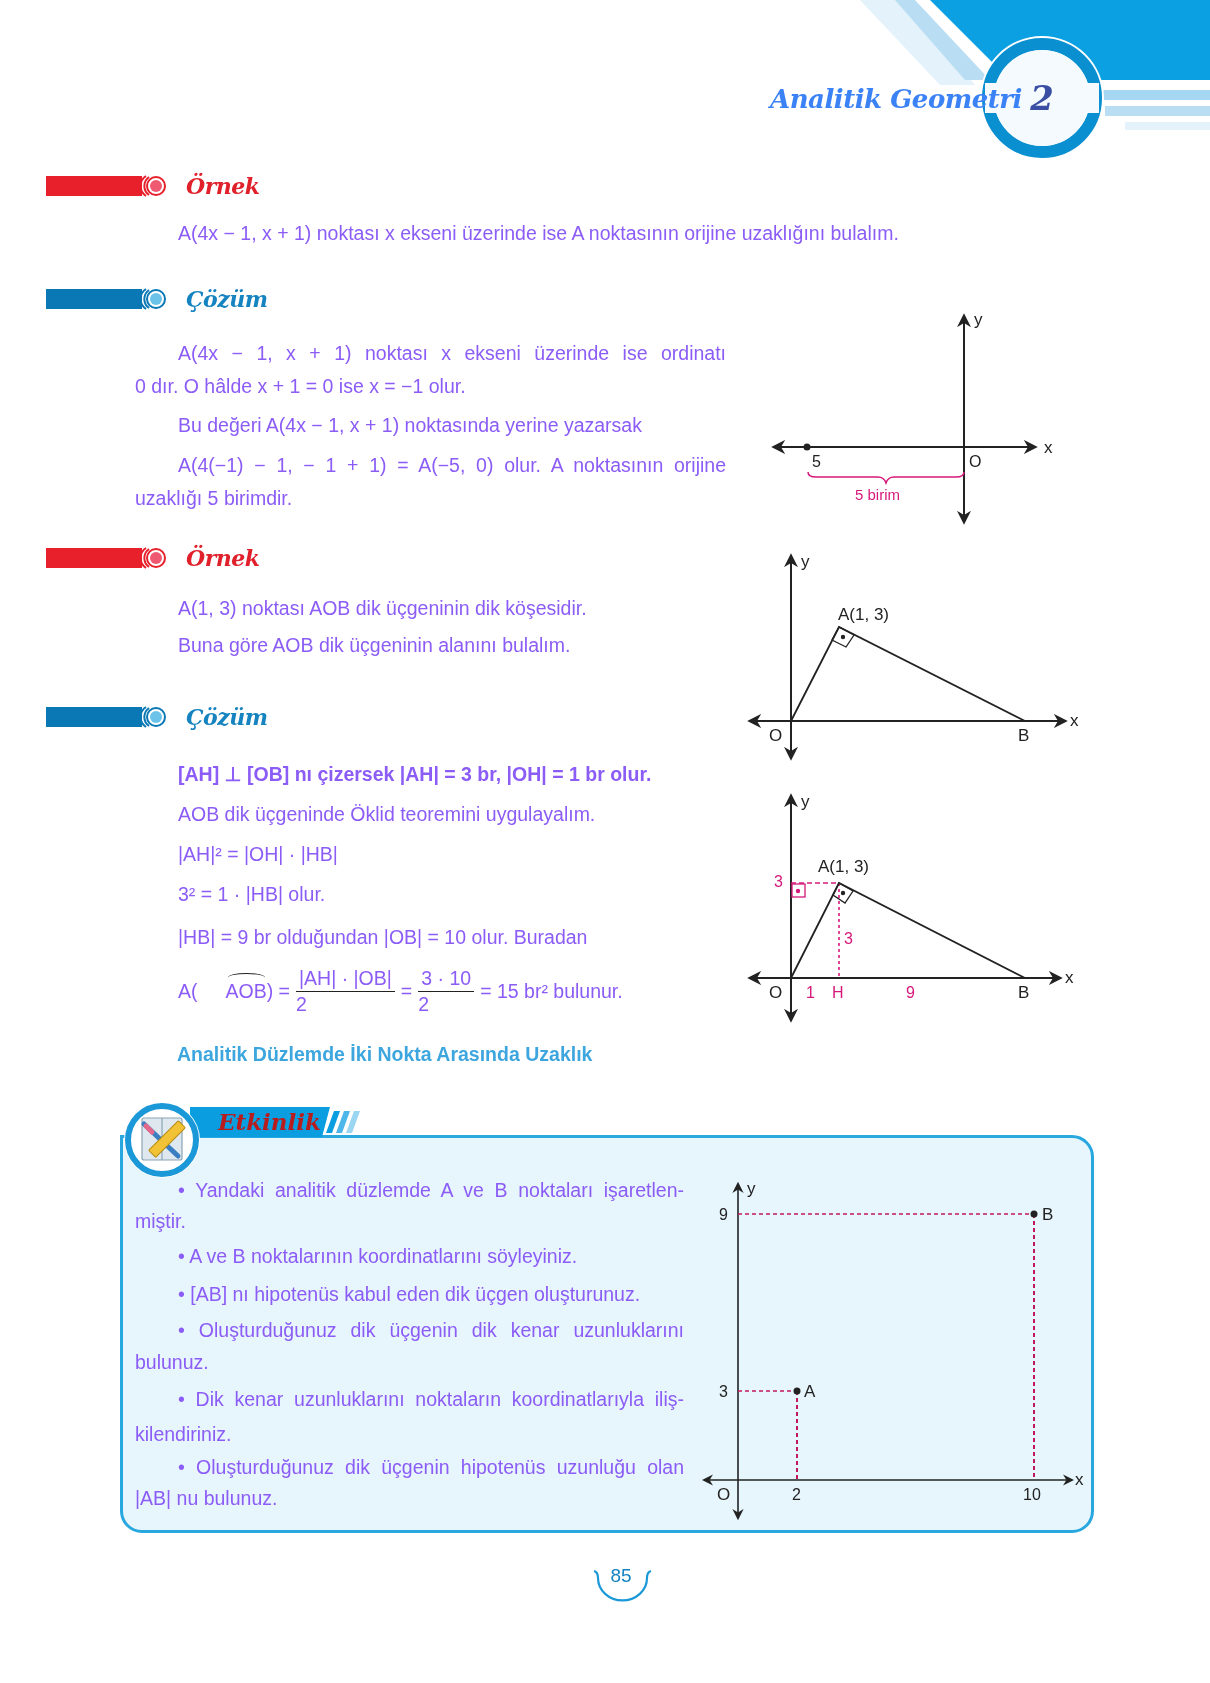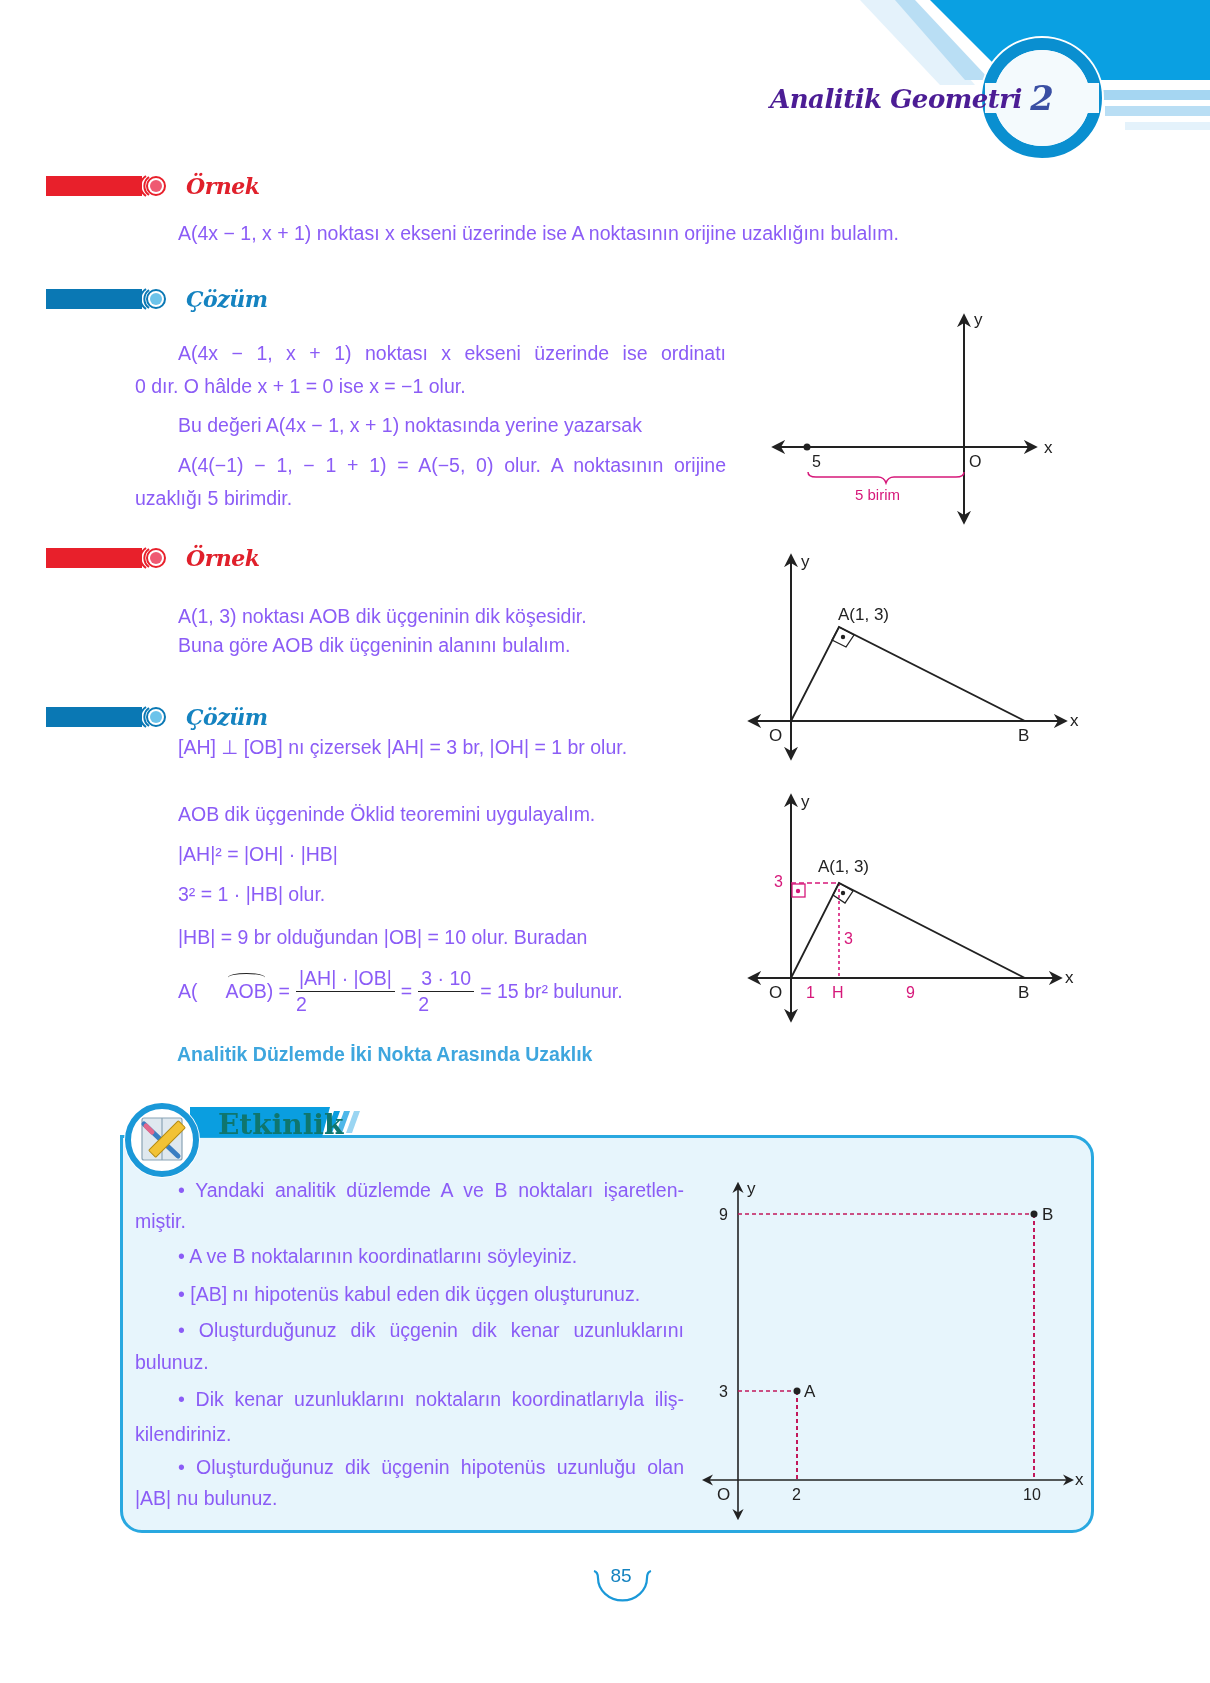--- a/index.html
+++ b/index.html
@@ -3,21 +3,21 @@
 <meta charset="utf-8">
 <style>
   * { box-sizing: border-box; margin: 0; padding: 0; }
   html, body { width: 1210px; height: 1683px; background: #ffffff; overflow: hidden; }
   body { position: relative; font-family: "Liberation Sans", sans-serif; color: #1c1c1c; }
 
   .abs { position: absolute; }
 
   
   .hdr-bg { position: absolute; left: 0; top: 0; width: 1210px; height: 170px; }
-  .chapter-title { position: absolute; left: 770px; top: 84px; font-family: "DejaVu Serif", serif; font-style: italic; font-weight: bold; font-size: 26px; color: #4c1d95; letter-spacing: -0.5px; }
+  .chapter-title { position: absolute; left: 770px; top: 84px; font-family: "DejaVu Serif", serif; font-style: italic; font-weight: bold; font-size: 26px; color: #3b82f6; letter-spacing: -0.5px; }
   .chapter-num { position: absolute; left: 1022px; top: 78px; width: 40px; text-align: center; font-family: "DejaVu Serif", serif; font-style: italic; font-weight: bold; font-size: 34px; color: #3a4fa3; }
 
   
   .badge { position: absolute; left: 46px; height: 22px; display: flex; align-items: center; }
   .badge .bar { width: 96px; height: 20px; }
   .badge .ring { width: 26px; height: 26px; margin-left: -2px; }
   .badge .lbl { margin-left: 20px; font-family: "DejaVu Serif", serif; font-style: italic; font-weight: bold; font-size: 22px; letter-spacing: -0.5px; }
   .badge.red .bar { background: #e8202b; }
   .badge.red .lbl { color: #e0202b; }
   .badge.blue .bar { background: #0a78b4; }
@@ -31,21 +31,21 @@
   
   .frac { display: inline-flex; flex-direction: column; align-items: flex-start; vertical-align: middle; margin: 0 6px; }
   .frac .num { border-bottom: 1.5px solid #222; padding: 0 3px 1px; line-height: 24px; }
   .frac .den { line-height: 24px; }
   .hat { position: relative; display: inline-block; margin-left: 28px; }
   .hat::before { content: ""; position: absolute; left: 2px; right: 2px; top: -6px; height: 8px; border-top: 1.5px solid #222; border-radius: 50% 50% 0 0; }
 
   
   .etk-box { position: absolute; left: 120px; top: 1135px; width: 974px; height: 398px; background: #e7f5fc; border: 3px solid #29a8e0; border-radius: 0 22px 22px 22px; }
   .etk-tab { position: absolute; left: 190px; top: 1107px; height: 30px; width: 220px; }
-  .etk-label { position: absolute; left: 218px; top: 1108px; font-family: "DejaVu Serif", serif; font-weight: bold; font-size: 28px; color: #0f766e; }
+  .etk-label { position: absolute; left: 218px; top: 1108px; font-family: "DejaVu Serif", serif; font-style: italic; font-weight: bold; font-size: 23px; color: #b91c1c; }
   .etk-icon { position: absolute; left: 122px; top: 1100px; width: 80px; height: 80px; }
 
   .page-num { position: absolute; left: 596px; top: 1565px; width: 50px; text-align: center; font-size: 19px; color: #1583c0; }
   svg text { font-family: "Liberation Sans", sans-serif; }
 </style>
 </head>
 <body>
 
 <svg class="hdr-bg" viewBox="0 0 1210 170" width="1210" height="170">
   <polygon points="860,0 900,0 975,85 940,85" fill="#e4f2fb"></polygon>
@@ -111,21 +111,21 @@
 <div class="badge red" style="top:547px;">
   <div class="bar"></div>
   <svg class="ring" viewBox="0 0 26 26">
     <path d="M6 3 A12 12 0 0 0 6 23" fill="none" stroke="#e8202b" stroke-width="2"></path>
     <path d="M9 4 A11 11 0 0 0 9 22" fill="none" stroke="#e8202b" stroke-width="2"></path>
     <circle cx="16" cy="13" r="9" fill="#fff" stroke="#e8202b" stroke-width="2"></circle>
     <circle cx="16" cy="13" r="6" fill="#ef5a72"></circle>
   </svg>
   <span class="lbl">Örnek</span>
 </div>
-<div class="txt" style="left:178px; top:596px;margin-top:8px;">A(1, 3) noktası AOB dik üçgeninin dik köşesidir.</div>
+<div class="txt" style="left:178px; top:596px;">A(1, 3) noktası AOB dik üçgeninin dik köşesidir.</div>
 <div class="txt" style="left:178px; top:633px;">Buna göre AOB dik üçgeninin alanını bulalım.</div>
 
 <svg class="abs" style="left:740px; top:540px;" width="340" height="230" viewBox="0 0 340 230">
   <defs>
     <marker id="ar2" viewBox="0 0 10 10" refX="8" refY="5" markerWidth="7" markerHeight="7" orient="auto-start-reverse">
       <path d="M0,0 L10,5 L0,10 L3,5 z" fill="#222"></path>
     </marker>
   </defs>
   <line x1="10" y1="181" x2="325" y2="181" stroke="#222" stroke-width="2" marker-start="url(#ar2)" marker-end="url(#ar2)"></line>
   <line x1="51" y1="16" x2="51" y2="218" stroke="#222" stroke-width="2" marker-start="url(#ar2)" marker-end="url(#ar2)"></line>
@@ -142,21 +142,21 @@
 <div class="badge blue" style="top:706px;">
   <div class="bar"></div>
   <svg class="ring" viewBox="0 0 26 26">
     <path d="M6 3 A12 12 0 0 0 6 23" fill="none" stroke="#0a78b4" stroke-width="2"></path>
     <path d="M9 4 A11 11 0 0 0 9 22" fill="none" stroke="#0a78b4" stroke-width="2"></path>
     <circle cx="16" cy="13" r="9" fill="#fff" stroke="#0a78b4" stroke-width="2"></circle>
     <circle cx="16" cy="13" r="6" fill="#6cc3ea"></circle>
   </svg>
   <span class="lbl">Çözüm</span>
 </div>
-<div class="txt" style="left:178px; top:735px;">[AH] ⊥ [OB] nı çizersek |AH| = 3 br, |OH| = 1 br olur.</div>
+<div class="txt" style="left:178px; top:762px;font-weight:bold;">[AH] ⊥ [OB] nı çizersek |AH| = 3 br, |OH| = 1 br olur.</div>
 <div class="txt" style="left:178px; top:802px;">AOB dik üçgeninde Öklid teoremini uygulayalım.</div>
 <div class="txt" style="left:178px; top:842px;">|AH|² = |OH| · |HB|</div>
 <div class="txt" style="left:178px; top:882px;">3² = 1 · |HB| olur.</div>
 <div class="txt" style="left:178px; top:925px;">|HB| = 9 br olduğundan |OB| = 10 olur. Buradan</div>
 
 <div class="txt" style="left:178px; top:966px; display:flex; align-items:center;">
   <span>A(</span>
     <span class="hat">AOB</span>
     <span>) =</span>
   <span class="frac">

